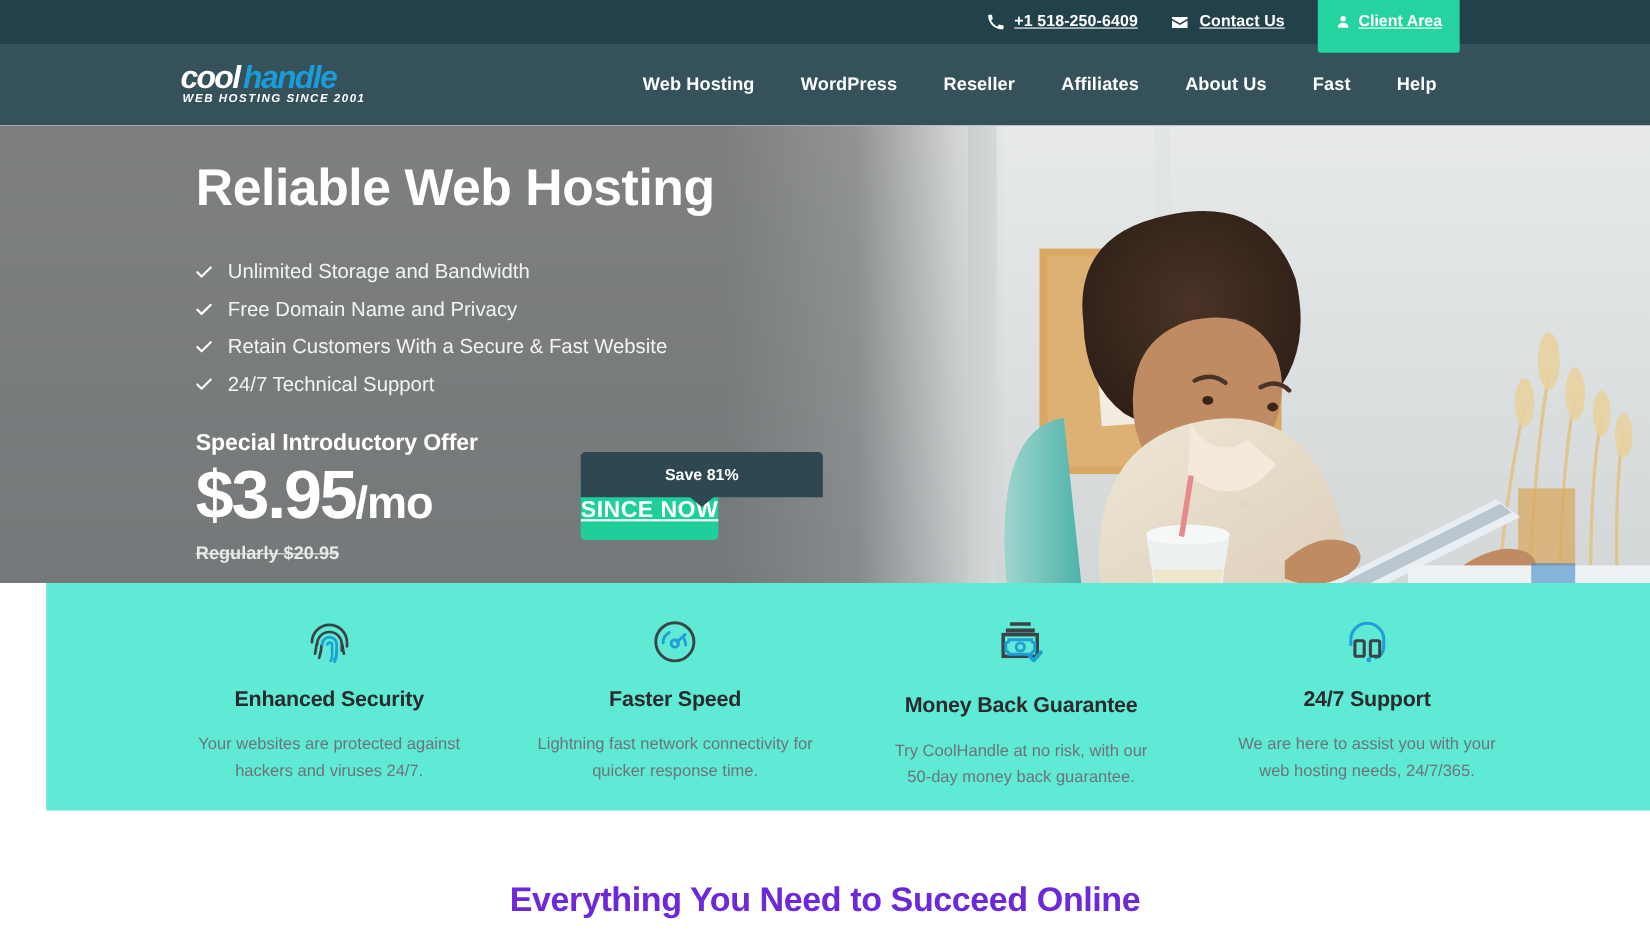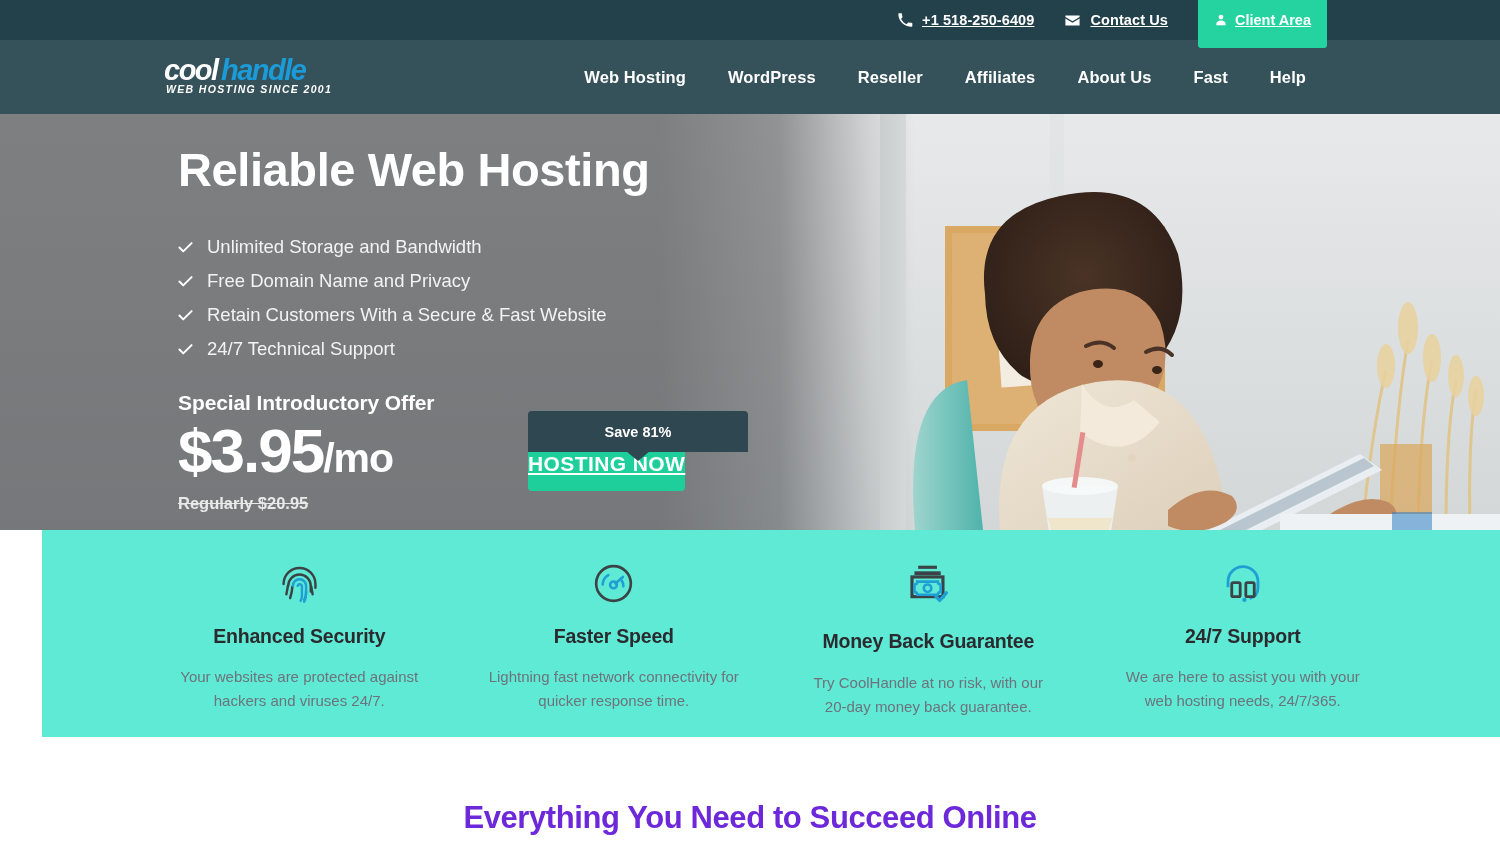--- a/index.html
+++ b/index.html
@@ -316,21 +316,21 @@
       <div class="offer-left">
         <div class="offer-title">Special Introductory Offer</div>
         <div class="price">
           <span class="big">$3.95</span><span class="mo">/mo</span>
         </div>
         <div class="regular">Regularly $20.95</div>
       </div>
 
       <div class="cta">
         <div class="save-badge">Save 81%</div>
-        <a class="signup-btn" href="#">HOSTING NOW</a>
+        <a class="signup-btn" href="#">SINCE NOW</a>
       </div>
     </div>
   </div>
 </div>
 
 <div class="features">
 
   <div class="feat">
     <div class="feat-icon">
       <svg width="45" height="46" viewBox="0 0 48 48" fill="none" stroke-linecap="round">
@@ -371,21 +371,21 @@
       <svg width="47" height="45" viewBox="0 0 50 48" fill="none">
         <rect x="14" y="5" width="20" height="3.4" fill="#3c4347"></rect>
         <rect x="10" y="11" width="28" height="4" fill="#3c4347"></rect>
         <rect x="7.4" y="17" width="33" height="21" stroke="#3c4347" stroke-width="3.4"></rect>
         <path d="M13 22 h22 q0 3 3 3 v8 q-3 0-3 3 h-22 q0-3-3-3 v-8 q3 0 3-3z" stroke="#1f9fd4" stroke-width="2.8" fill="none"></path>
         <circle cx="24" cy="29" r="4" stroke="#1f9fd4" stroke-width="2.8"></circle>
         <path d="M33 38 l4 4 7-8" stroke="#1f9fd4" stroke-width="3.6" stroke-linecap="round" stroke-linejoin="round"></path>
       </svg>
     </div>
     <div class="feat-title low">Money Back Guarantee</div>
-    <div class="feat-desc low">Try CoolHandle at no risk, with our 20-day money back guarantee.</div>
+    <div class="feat-desc low">Try CoolHandle at no risk, with our 50-day money back guarantee.</div>
   </div>
 
   <div class="feat">
     <div class="feat-icon">
       <svg width="42" height="45" viewBox="0 0 44 48" fill="none">
         <path d="M6 28 V22 a16 16 0 0 1 32 0 v6 q0 10-9 12" stroke="#1f9fd4" stroke-width="3"></path>
         <rect x="10" y="23" width="9" height="15" rx="1.6" stroke="#3c4347" stroke-width="3"></rect>
         <rect x="25" y="23" width="9" height="15" rx="1.6" stroke="#3c4347" stroke-width="3"></rect>
         <circle cx="23.5" cy="41.5" r="2.3" fill="#1f9fd4"></circle>
       </svg>

